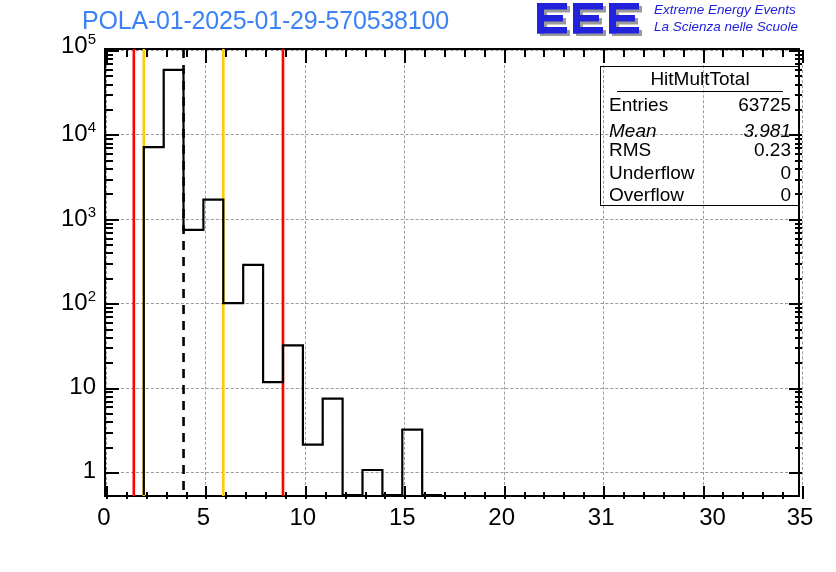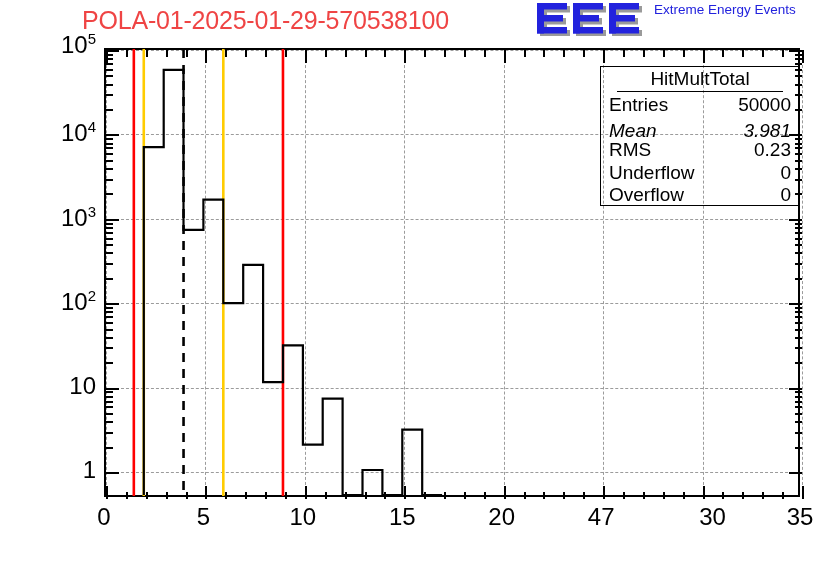--- a/index.html
+++ b/index.html
@@ -2,25 +2,25 @@
 <html><head>
 <meta charset="utf-8">
 <style>
   html,body{margin:0;padding:0;background:#fff;}
   body{width:836px;height:572px;overflow:hidden;font-family:"Liberation Sans",sans-serif;}
   #root{position:relative;width:836px;height:572px;background:#ffffff;}
 
   
   .title{
     position:absolute;left:82px;top:6px;
-    font-size:25px;color:#ef4444;white-space:nowrap;letter-spacing:-0.2px;
-  }
-
-  
-  .logo{position:absolute;left:536px;top:2px;width:298px;height:36px;}
+    font-size:25px;color:#3b82f6;white-space:nowrap;letter-spacing:-0.2px;
+  }
+
+  
+  .logo{position:absolute;left:536px;top:2px;width:298px;height:36px;font-style:italic;}
   .logo-eee{position:absolute;left:0;top:0;width:110px;height:34px;}
   .logo-text{
     position:absolute;left:118px;top:0px;
     color:#2222dd;font-size:13.5px;line-height:16.5px;white-space:nowrap;
   }
 
   
   .frame{
     position:absolute;left:104px;top:48px;width:696px;height:449px;
     border:2px solid #000;box-sizing:border-box;background:transparent;
@@ -97,20 +97,21 @@
           <rect x="37" y="25" width="30" height="6.5" fill="#2222dd"></rect>
           <rect x="37" y="1" width="7" height="30.5" fill="#2222dd"></rect>
           <rect x="73" y="1" width="30" height="6.5" fill="#2222dd"></rect>
           <rect x="73" y="13" width="26" height="6.5" fill="#2222dd"></rect>
           <rect x="73" y="25" width="30" height="6.5" fill="#2222dd"></rect>
           <rect x="73" y="1" width="7" height="30.5" fill="#2222dd"></rect>
         </g>
     </svg>
     <div class="logo-text">
       <div>Extreme Energy Events</div>
+      <div>La Scienza nelle Scuole</div>
     </div>
   </div>
 
   <div class="frame" id="frame">
       <div class="gridline-h" style="top: 422px;"></div>
       <div class="gridline-h" style="top: 337.6px;"></div>
       <div class="gridline-h" style="top: 253.2px;"></div>
       <div class="gridline-h" style="top: 168.8px;"></div>
       <div class="gridline-h" style="top: 84.4px;"></div>
       <div class="gridline-h" style="top: 0px;"></div>
@@ -295,42 +296,42 @@
       <div class="ylab" style="top: 216.8px; right: 740px;">10<sup>3</sup></div>
       <div class="ylab" style="top: 132.4px; right: 740px;">10<sup>4</sup></div>
       <div class="ylab" style="top: 44px; right: 740px;">10<sup>5</sup></div>
     </div>
   <div id="xlabels">
       <div class="xlab" style="left: 104px; top: 503px;">0</div>
       <div class="xlab" style="left: 203.429px; top: 503px;">5</div>
       <div class="xlab" style="left: 302.857px; top: 503px;">10</div>
       <div class="xlab" style="left: 402.286px; top: 503px;">15</div>
       <div class="xlab" style="left: 501.714px; top: 503px;">20</div>
-      <div class="xlab" style="left: 601.143px; top: 503px;">47</div>
+      <div class="xlab" style="left: 601.143px; top: 503px;">31</div>
       <div class="xlab" style="left: 700.571px; top: 503px; margin-left: 12px;">30</div>
       <div class="xlab" style="left: 800px; top: 503px;">35</div>
     </div>
 
   <svg class="hist" viewBox="0 0 836 572">
     <g id="marker-lines">
         <line x1="133.82857142857142" x2="133.82857142857142" y1="49" y2="496" stroke="#ff0000" stroke-width="2.6"></line>
         <line x1="143.77142857142857" x2="143.77142857142857" y1="49" y2="496" stroke="#ffcc00" stroke-width="2.6"></line>
         <line x1="183.54285714285714" x2="183.54285714285714" y1="49" y2="496" stroke="#000000" stroke-width="2.6" stroke-dasharray="9,7"></line>
         <line x1="223.31428571428572" x2="223.31428571428572" y1="49" y2="496" stroke="#ffcc00" stroke-width="2.6"></line>
         <line x1="282.97142857142853" x2="282.97142857142853" y1="49" y2="496" stroke="#ff0000" stroke-width="2.6"></line>
       </g>
     <path id="hist-path" fill="none" stroke="#000" stroke-width="2.2" stroke-linejoin="miter" stroke-linecap="butt" d="M 143.8 495.0 L 143.8 147.1 L 163.7 147.1 L 163.7 69.9 L 183.5 69.9 L 183.5 229.9 L 203.4 229.9 L 203.4 199.6 L 223.3 199.6 L 223.3 303.1 L 243.2 303.1 L 243.2 264.8 L 263.1 264.8 L 263.1 382.1 L 283.0 382.1 L 283.0 345.3 L 302.9 345.3 L 302.9 444.6 L 322.7 444.6 L 322.7 398.7 L 342.6 398.7 L 342.6 495.0 L 362.5 495.0 L 362.5 470.0 L 382.4 470.0 L 382.4 495.0 L 402.3 495.0 L 402.3 429.7 L 422.2 429.7 L 422.2 495.0 L 442.1 495.0 L 442.1 495.0"></path>
   </svg>
 
   <div class="statbox">
     <div class="stat-title">HitMultTotal</div>
     <div id="statrows">
         <div class="stat-row" style="top: 27px;">
           <span>Entries</span>
-          <span>50000</span>
+          <span>63725</span>
         </div>
         <div class="stat-row" style="top: 53px; font-style: italic;">
           <span>Mean</span>
           <span>3.981</span>
         </div>
         <div class="stat-row" style="top: 72px;">
           <span>RMS</span>
           <span>0.23</span>
         </div>
         <div class="stat-row" style="top: 94.5px;">

